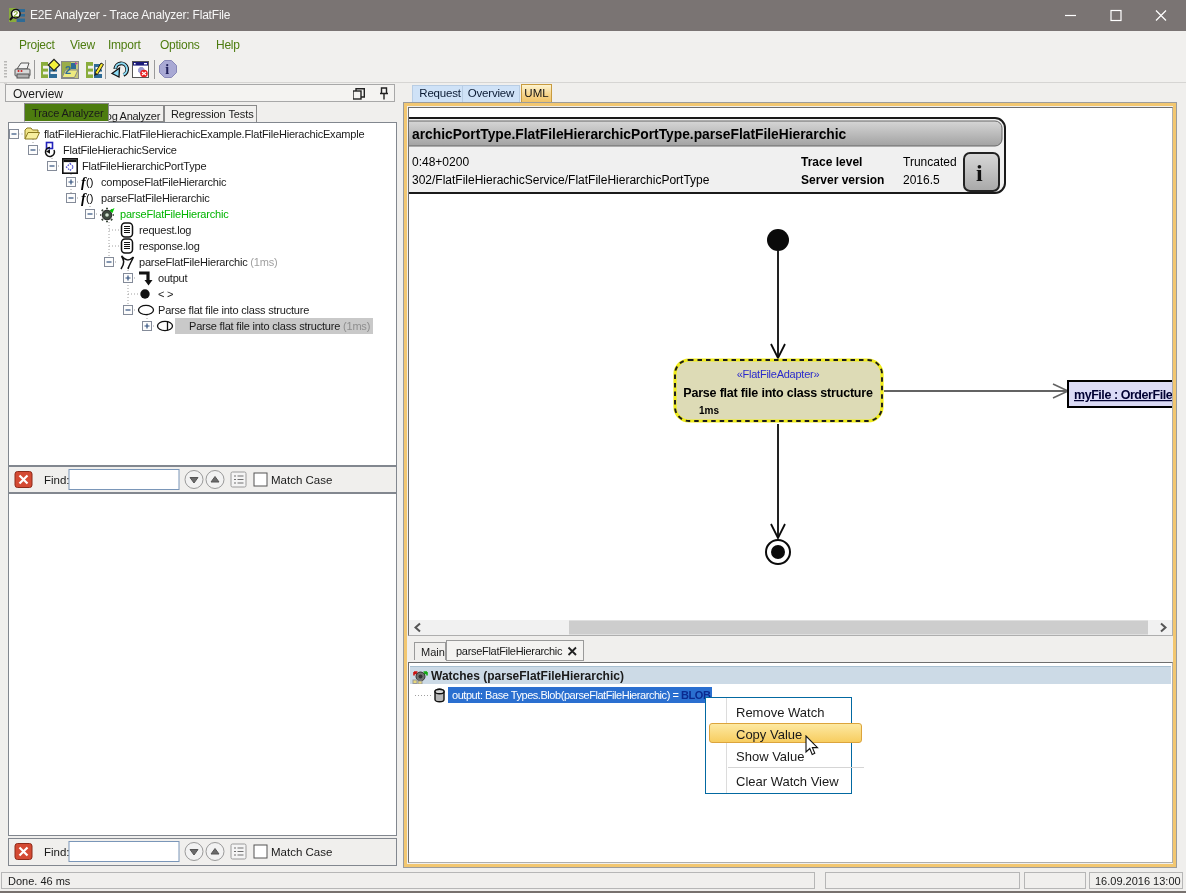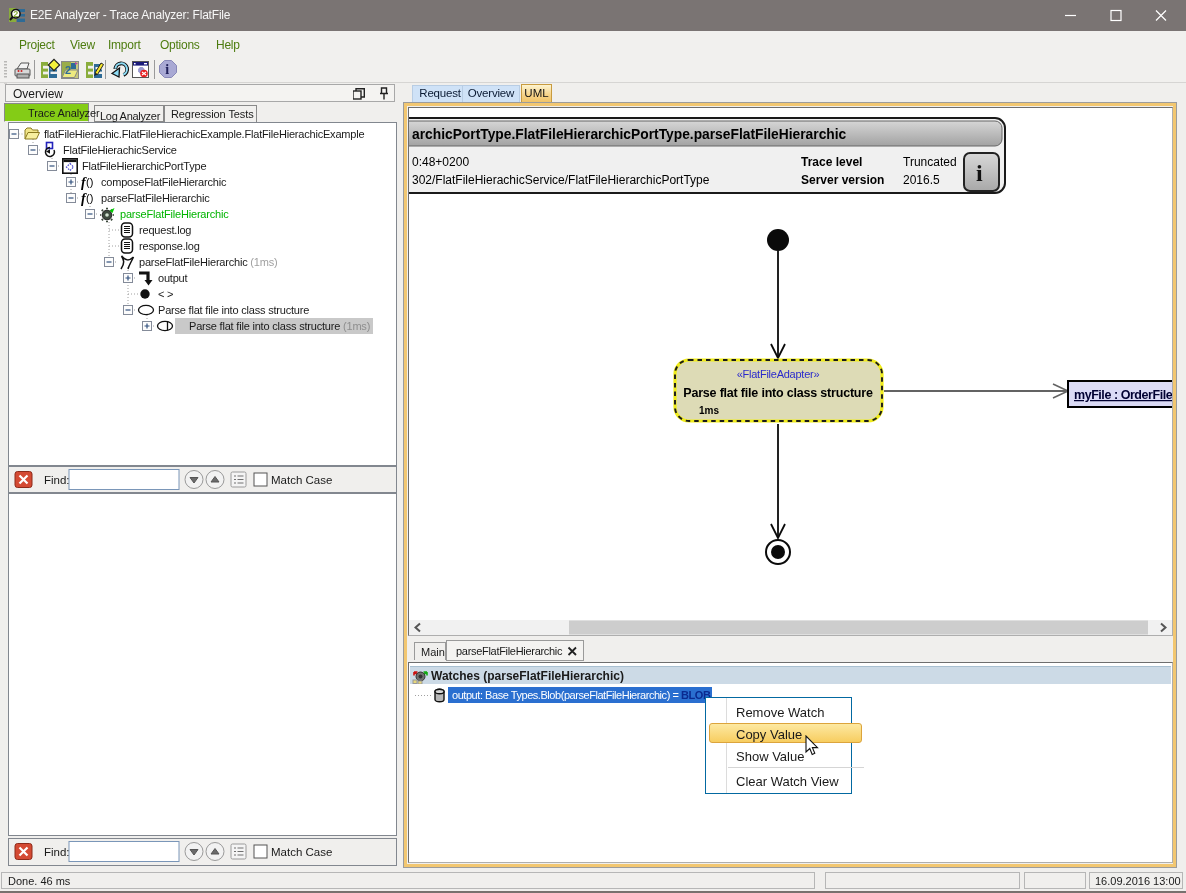--- a/index.html
+++ b/index.html
@@ -178,21 +178,21 @@
 <div id="ovhdr">
     <span>Overview</span>
   <svg class="abs" style="left:347px;top:3px" width="13" height="12">
       <rect x="0" y="3" width="8" height="8" fill="none" stroke="#222" stroke-width="1.4"></rect>
       <path d="M3 3 V0.7 H11.3 V9 H8" fill="none" stroke="#222" stroke-width="1.4"></path>
     </svg>
   <svg class="abs" style="left:372px;top:2px" width="12" height="14">
       <path d="M3.5 1 h5 v5.5 h-5z M2 6.5 h8 M6 6.5 v6" fill="none" stroke="#222" stroke-width="1.4"></path>
     </svg>
 </div>
-<div class="ltab" style="left:4px;top:103px;width:85px;height:19px;background:#84cc16;border-bottom:1px solid #f0efed;z-index:2;padding:3px 0 0 23px;">Trace Analyzer</div>
+<div class="ltab" style="left:24px;top:103px;width:85px;height:19px;background:#4d7c0f;border-bottom:1px solid #f0efed;z-index:2;padding:3px 0 0 7px;">Trace Analyzer</div>
 <div class="ltab" style="left:94px;top:105px;width:70px;height:17px;padding:4px 0 0 5px;letter-spacing:-0.3px;">Log Analyzer</div>
 <div class="ltab" style="left:164px;top:105px;width:93px;height:17px;padding:2px 0 16px 6px;">Regression Tests</div>
 
 <div id="treebox">
 <svg width="387" height="342" style="position:absolute;left:0;top:0">
 <g stroke="#a0a0a0" stroke-width="1" stroke-dasharray="1,2" fill="none">
   <path d="M24 16 V27 M24 27 h8"></path>
   <path d="M43 32 V43 M43 43 h8"></path>
   <path d="M62 48 V75 M62 59 h8 M62 75 h8"></path>
   <path d="M81 80 V91 M81 91 h8"></path>

